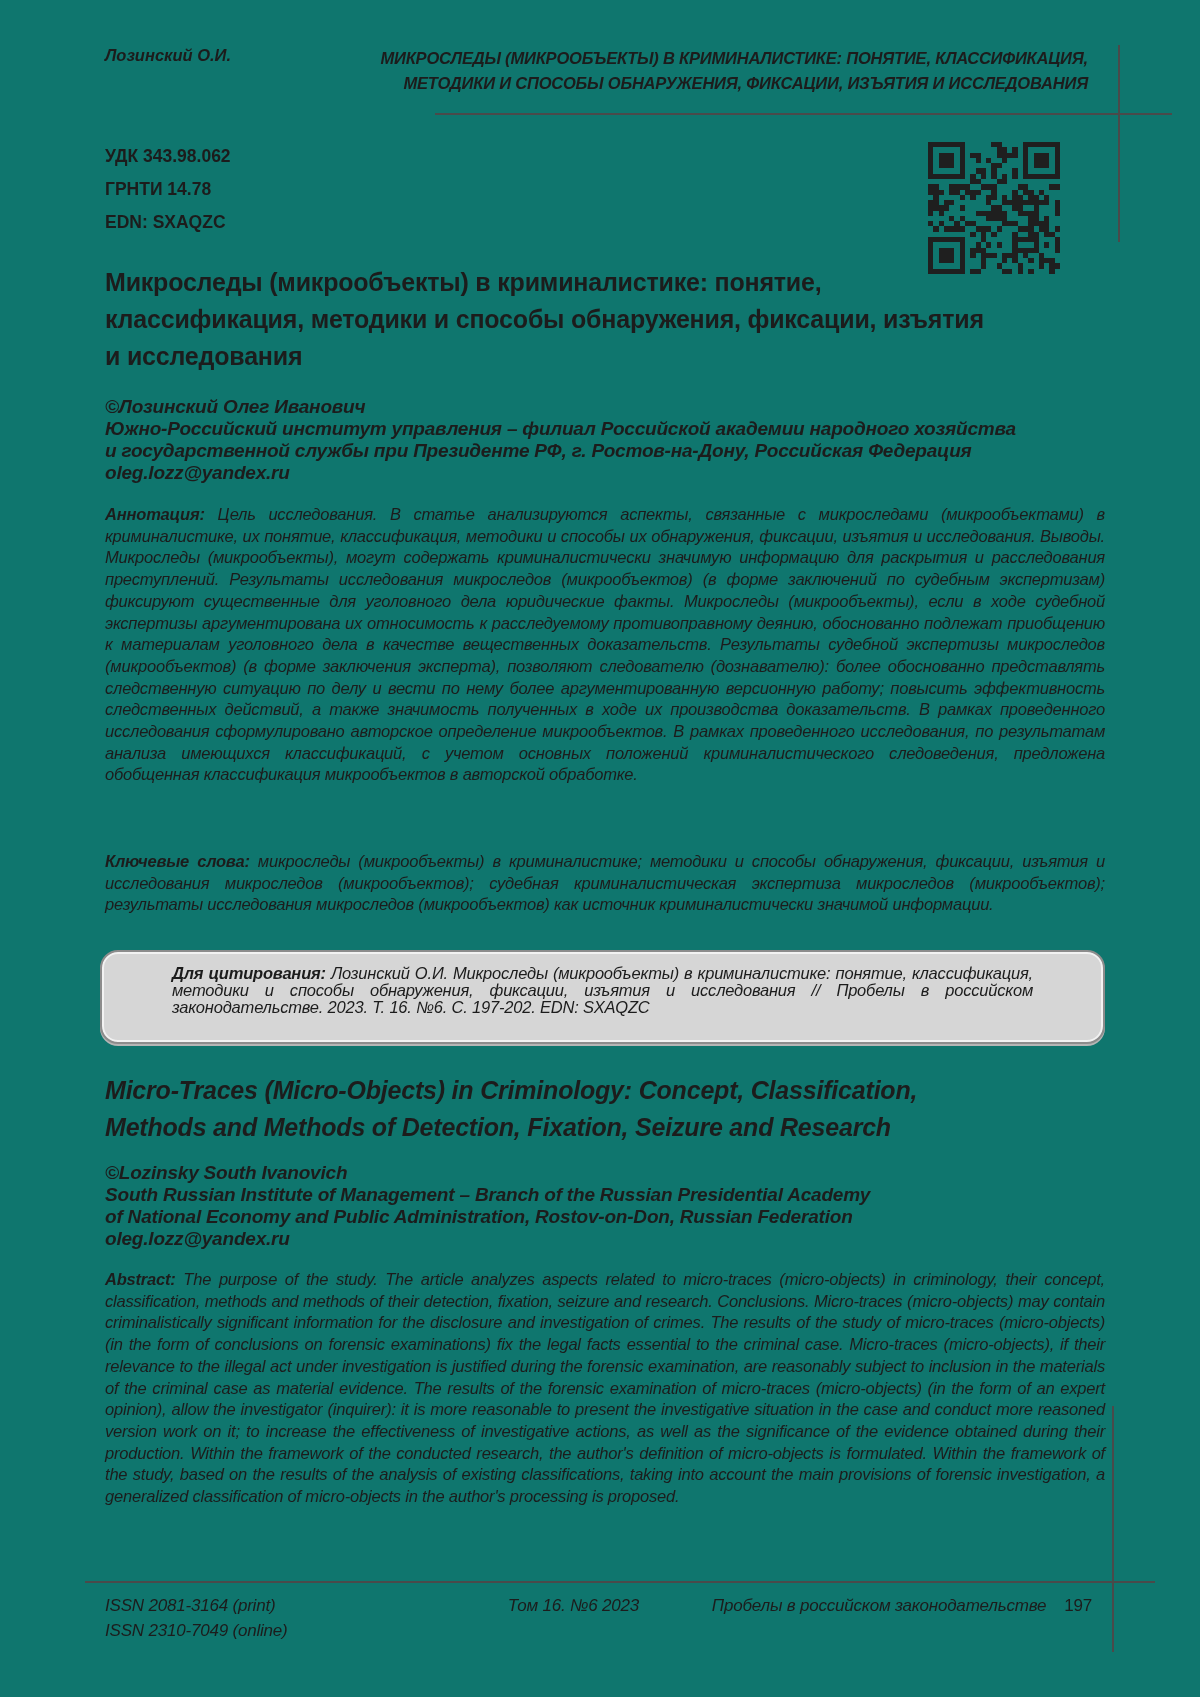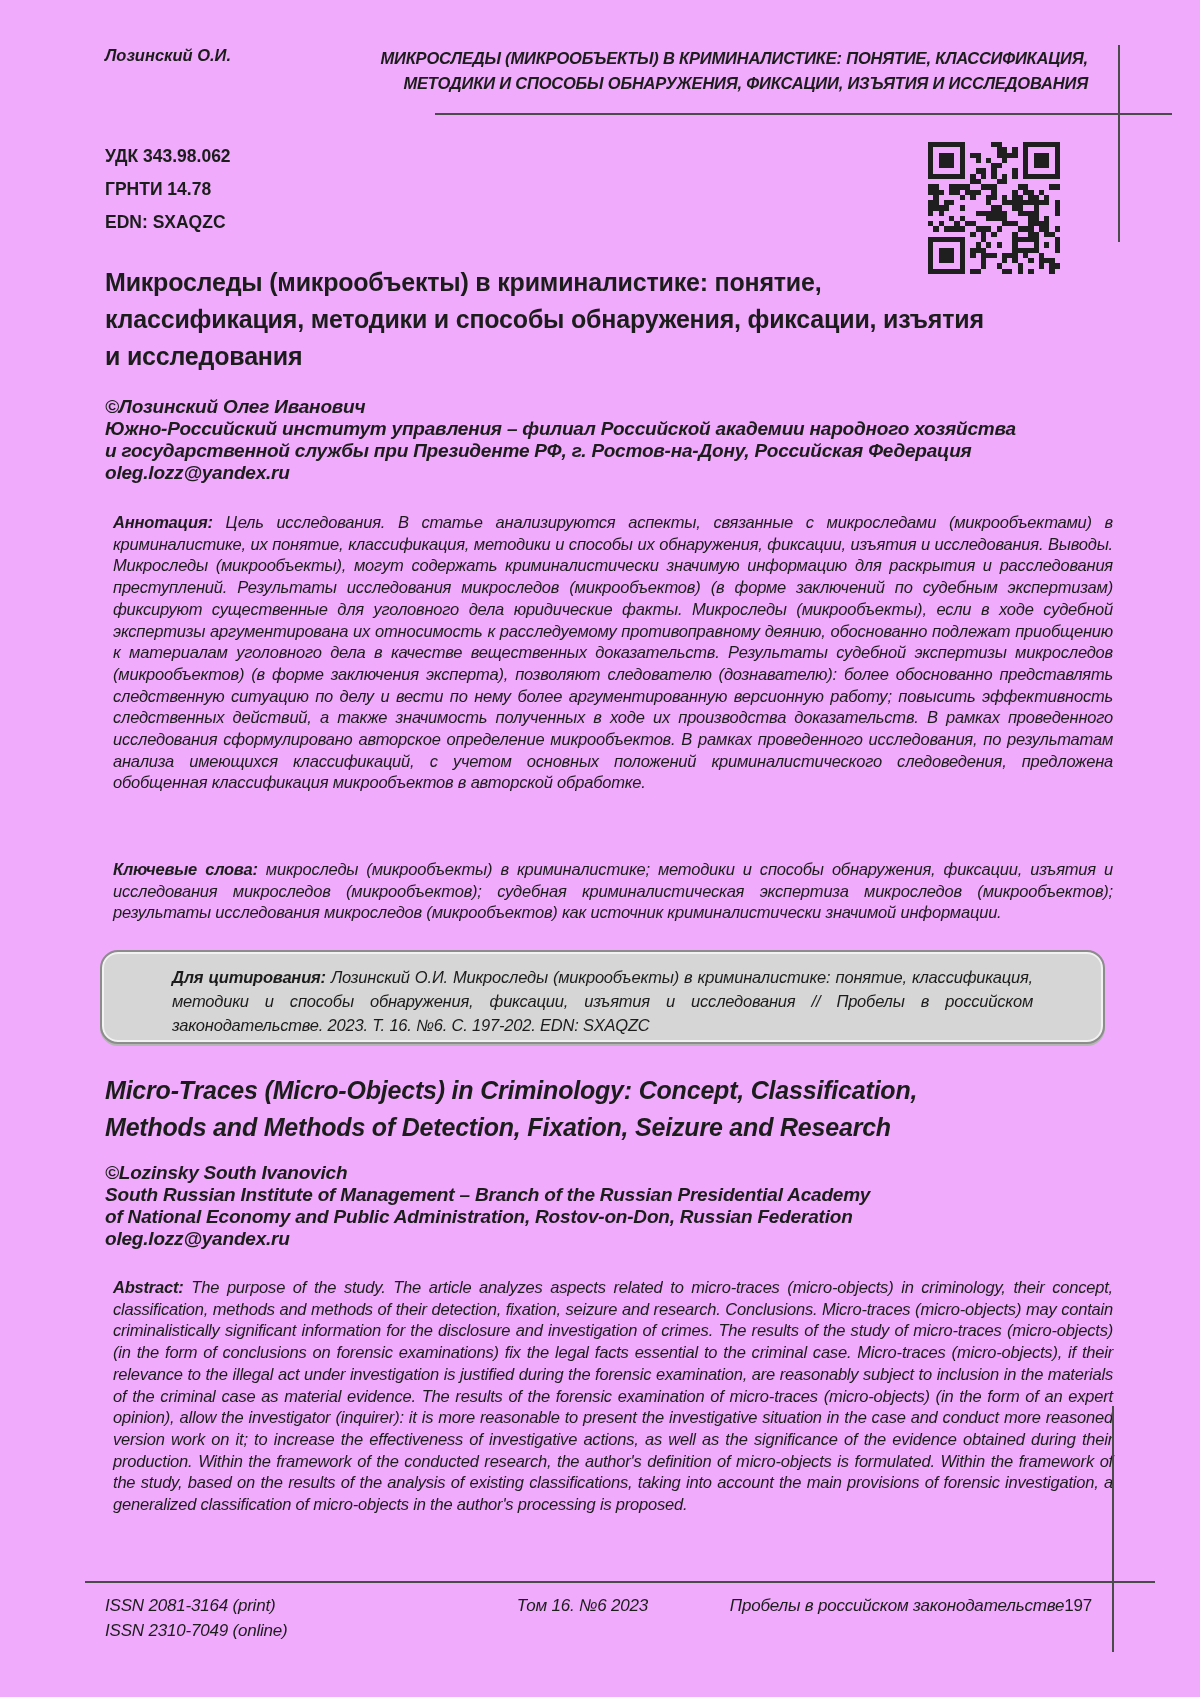--- a/index.html
+++ b/index.html
@@ -1,19 +1,19 @@
 <!DOCTYPE html>
 <html lang="ru" style="--text: #1c1c1c; --rule: #4a4a4a; --box: #d6d6d6;"><head>
 <meta charset="utf-8">
 <style>
   html,body{margin:0;padding:0;background:#ffffff;}
   .page{
     position:relative;
     width:1200px;height:1697px;
-    background:#f0abfc;
+    background:#0f766e;
     font-family:"Liberation Sans",sans-serif;
     color:var(--text,#1c1c1c);
     overflow:hidden;
   }
   
   .runhead-author{
     position:absolute;left:105px;top:46px;
     font-size:16.5px;font-weight:700;font-style:italic;
   }
   .runhead-title{
@@ -53,53 +53,53 @@
   .author-block{
     position:absolute;left:105px;width:1000px;
     font-size:19px;font-style:italic;line-height:22px;letter-spacing:-0.2px;
   }
   .author-block.ru{top:396px;}
   .author-block.en{top:1162px;font-weight:700;}
   .author-block .strong{font-weight:700;}
   .author-block .aff{font-weight:600;}
   
   .body{
-    position:absolute;left:105px;width:1000px;margin:8px;
+    position:absolute;left:105px;width:1000px;margin:0;
     font-size:16.5px;font-style:italic;line-height:21.7px;
     letter-spacing:-0.2px;text-align:justify;
   }
   .body .lbl{font-weight:700;}
   .abstract-ru{top:504px;}
   .keywords-ru{top:851px;}
   .abstract-en{top:1269px;}
   
   .citation-box{
     position:absolute;left:100px;top:950px;width:1005px;height:94px;
     box-sizing:border-box;
     background:var(--box,#d6d6d6);
     border:2px solid #8c8c8c;
     border-radius:18px;
     box-shadow:inset 0 0 0 2px #f2f2f2, 0 2px 0 #b5b5b5;
   }
   .citation-box p{
     margin:0;padding:13px 70px 0 70px;
-    font-size:16.5px;font-style:italic;line-height:24px;
+    font-size:16.5px;font-style:italic;line-height:17px;
     letter-spacing:-0.2px;text-align:justify;
   }
   .citation-box .lbl{font-weight:700;}
   
   .footer{
     position:absolute;left:105px;top:1593px;width:987px;
     display:flex;align-items:flex-start;
     font-size:17px;font-style:italic;line-height:25px;letter-spacing:-0.2px;
   }
   .footer .issn{flex:0 0 330px;}
   .footer .issn div{display:block;}
   .footer .volume{flex:1 1 auto;text-align:center;}
-  .footer .right{flex:0 0 auto;display:flex;align-items:baseline;justify-content:space-between;}
+  .footer .right{flex:0 0 auto;display:flex;gap:18px;align-items:baseline;justify-content:space-between;}
   .footer .pagenum{font-style:normal;}
 </style>
 </head>
 <body>
 
 <div class="page">
 
   <div class="runhead-author">Лозинский О.И.</div>
   <div class="runhead-title">
     <span>МИКРОСЛЕДЫ (МИКРООБЪЕКТЫ) В КРИМИНАЛИСТИКЕ: ПОНЯТИЕ, КЛАССИФИКАЦИЯ,</span>

